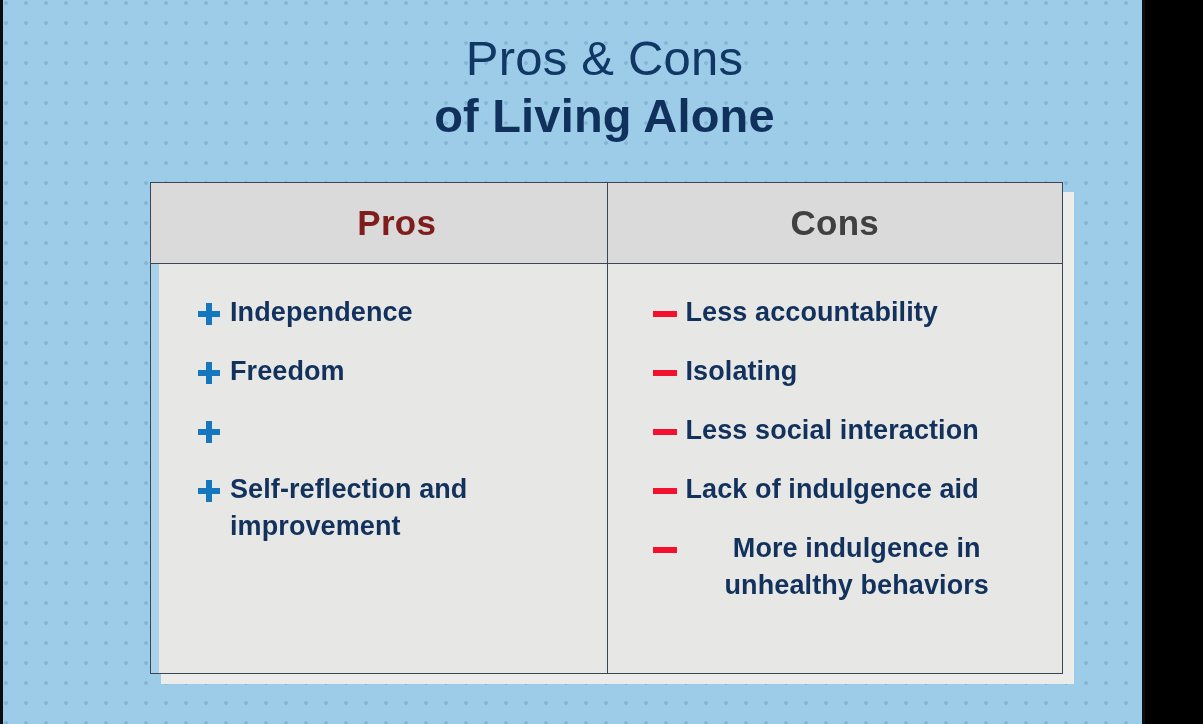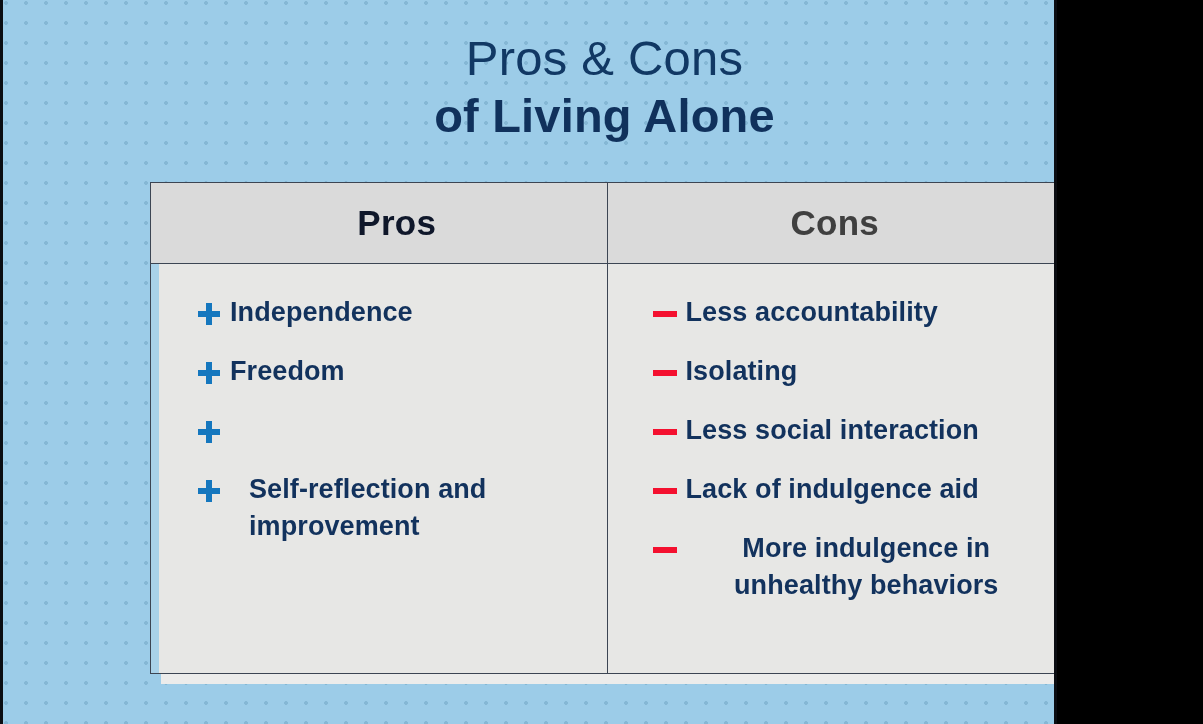--- a/index.html
+++ b/index.html
@@ -9,21 +9,21 @@
   body {
     width: 1203px;
     height: 724px;
     overflow: hidden;
     font-family: "Liberation Sans", sans-serif;
     background: #000;
   }
 
   #slide {
     position: relative;
-    width: 1057px;
+    width: 1145px;
     height: 724px;
     box-sizing: border-box;
     border-left: 3px solid #0b0d12;
     border-right: 3px solid #0b0d12;
     background-color: #9ccce8;
     background-image:
       radial-gradient(circle at 3px 3px, rgba(104,158,190,0.45) 1.6px, rgba(104,158,190,0) 2.2px);
     background-size: 20px 20px;
     overflow: hidden;
   }
@@ -88,21 +88,21 @@
     box-sizing: border-box;
   }
   .header-cell + .header-cell {
     border-left: 1.5px solid #3c4553;
   }
   .header-label {
     font-size: 35px;
     font-weight: 700;
     letter-spacing: 0.3px;
   }
-  .header-pros { color: #0f172a; margin-left: 36px; }
+  .header-pros { color: #7f1d1d; margin-left: 36px; }
   .header-cons { color: #404040; }
 
   #table-body {
     flex: 1 1 auto;
     display: flex;
     box-sizing: border-box;
     border: 1.5px solid #3c4553;
     border-top: none;
     background: #e7e7e5;
     position: relative;
@@ -129,21 +129,21 @@
   ul.item-list {
     list-style: none;
     margin: 0;
     padding: 0;
   }
   li.item-row {
     display: flex;
     align-items: flex-start;
     margin-bottom: 19px;
   }
-  li.item-row:last-child { margin-bottom: 0; gap: 19px; }
+  li.item-row:last-child { margin-bottom: 0; }
 
   .col-pros ul.item-list { padding-left: 45px; padding-right: 18px; }
   .col-cons ul.item-list { padding-left: 44px; padding-right: 18px; text-align: center; }
 
   .bullet {
     flex: 0 0 auto;
     width: 34px;
     display: flex;
     align-items: center;
     justify-content: flex-start;

